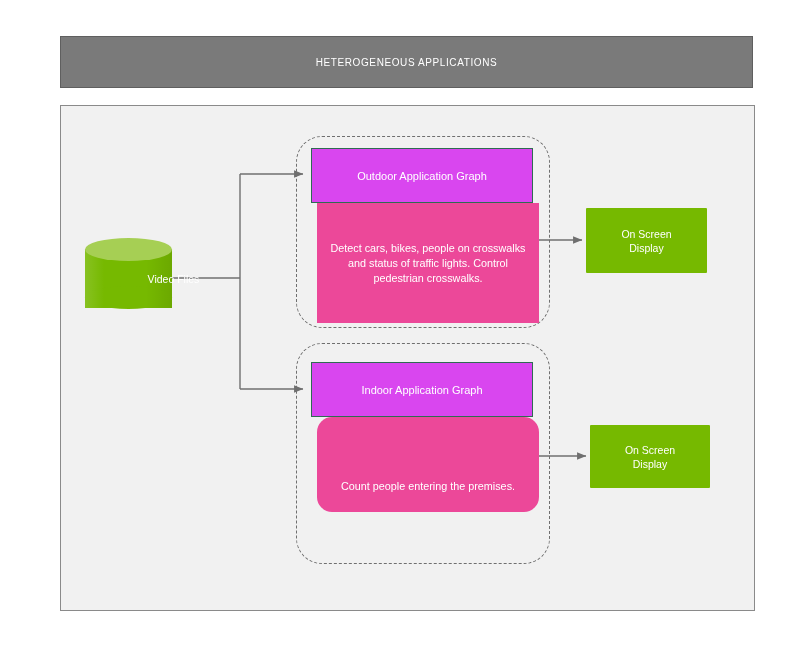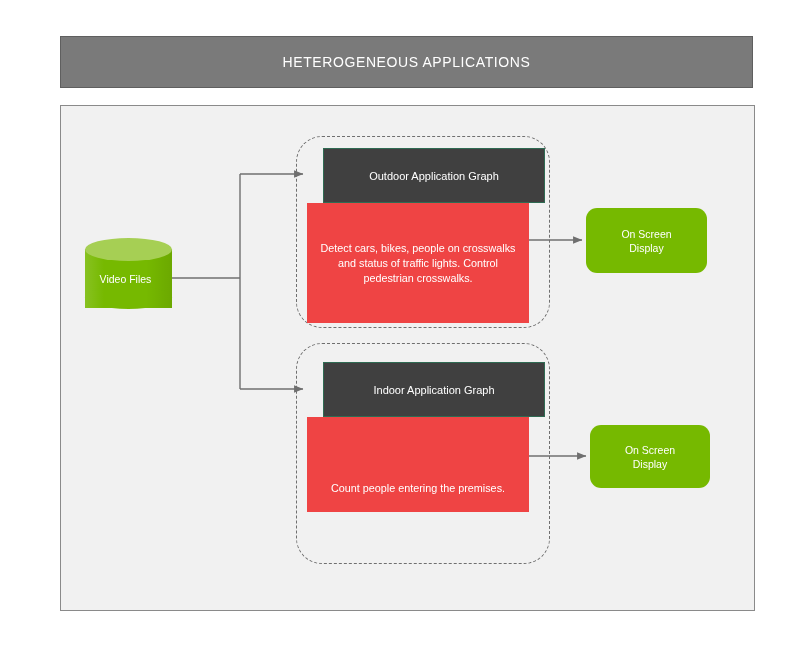--- a/index.html
+++ b/index.html
@@ -31,21 +31,21 @@
     height: 52px;
     background: #7a7a7a;
     border: 1px solid #5f5f5f;
     box-sizing: border-box;
     display: flex;
     align-items: center;
     justify-content: center;
   }
   .header-banner-title {
     color: #ffffff;
-    font-size: 14px;
+    font-size: 10px;
     letter-spacing: 0.6px;
     font-family: "Liberation Sans", sans-serif;
   }
 
   
   .outer-container {
     position: absolute;
     left: 60px;
     top: 105px;
     width: 695px;
@@ -107,20 +107,21 @@
     top: 11px;
     width: 81px;
     height: 59px;
     display: flex;
     align-items: center;
     justify-content: center;
     color: #ffffff;
     font-size: 10.5px;
     text-align: right;
     z-index: 4;
+    padding-left: 48px;
   }
 
   
   .docker-group {
     position: absolute;
     border: 1.4px dashed #6f6f6f;
     border-radius: 26px;
     box-sizing: border-box;
     background: transparent;
   }
@@ -148,62 +149,62 @@
     height: 175px;
   }
   .app-panel-indoor {
     left: 307px;
     top: 362px;
     width: 222px;
     height: 150px;
   }
   .app-panel-header {
     position: absolute;
-    left: 16px;
+    left: 4px;
     top: 0;
     width: 100%;
     height: 55px;
-    background: #404040;
+    background: #d946ef;
     border: 1px solid #2f6b53;
     box-sizing: border-box;
     display: flex;
     align-items: center;
     justify-content: center;
   }
   .app-panel-header-label {
     color: #ffffff;
     font-size: 11px;
   }
   .app-panel-body {
     position: absolute;
-    left: 0;
+    left: 10px;
     top: 55px;
     width: 100%;
     bottom: 0;
-    background: #ef4444;
-    display: flex;
-    align-items: center;
-    justify-content: center;
-    padding: 16px 6px;
+    background: #ec4899;
+    display: flex;
+    align-items: center;
+    justify-content: center;
+    padding: 8px 6px;
     box-sizing: border-box;
   }
   .app-panel-body-outdoor { align-items: center; }
-  .app-panel-body-indoor  { align-items: flex-end; padding-top: 52px; }
+  .app-panel-body-indoor  { align-items: center; padding-top: 52px; border-radius: 15px; }
   .app-panel-body-text {
     color: #ffffff;
     font-size: 10.8px;
     line-height: 15px;
     text-align: center;
   }
 
   
   .osd-box {
     position: absolute;
     background: #76b900;
-    border-radius: 11px;
+    border-radius: 1px;
     display: flex;
     align-items: center;
     justify-content: center;
   }
   .osd-box-top {
     left: 586px;
     top: 208px;
     width: 121px;
     height: 65px;
   }

